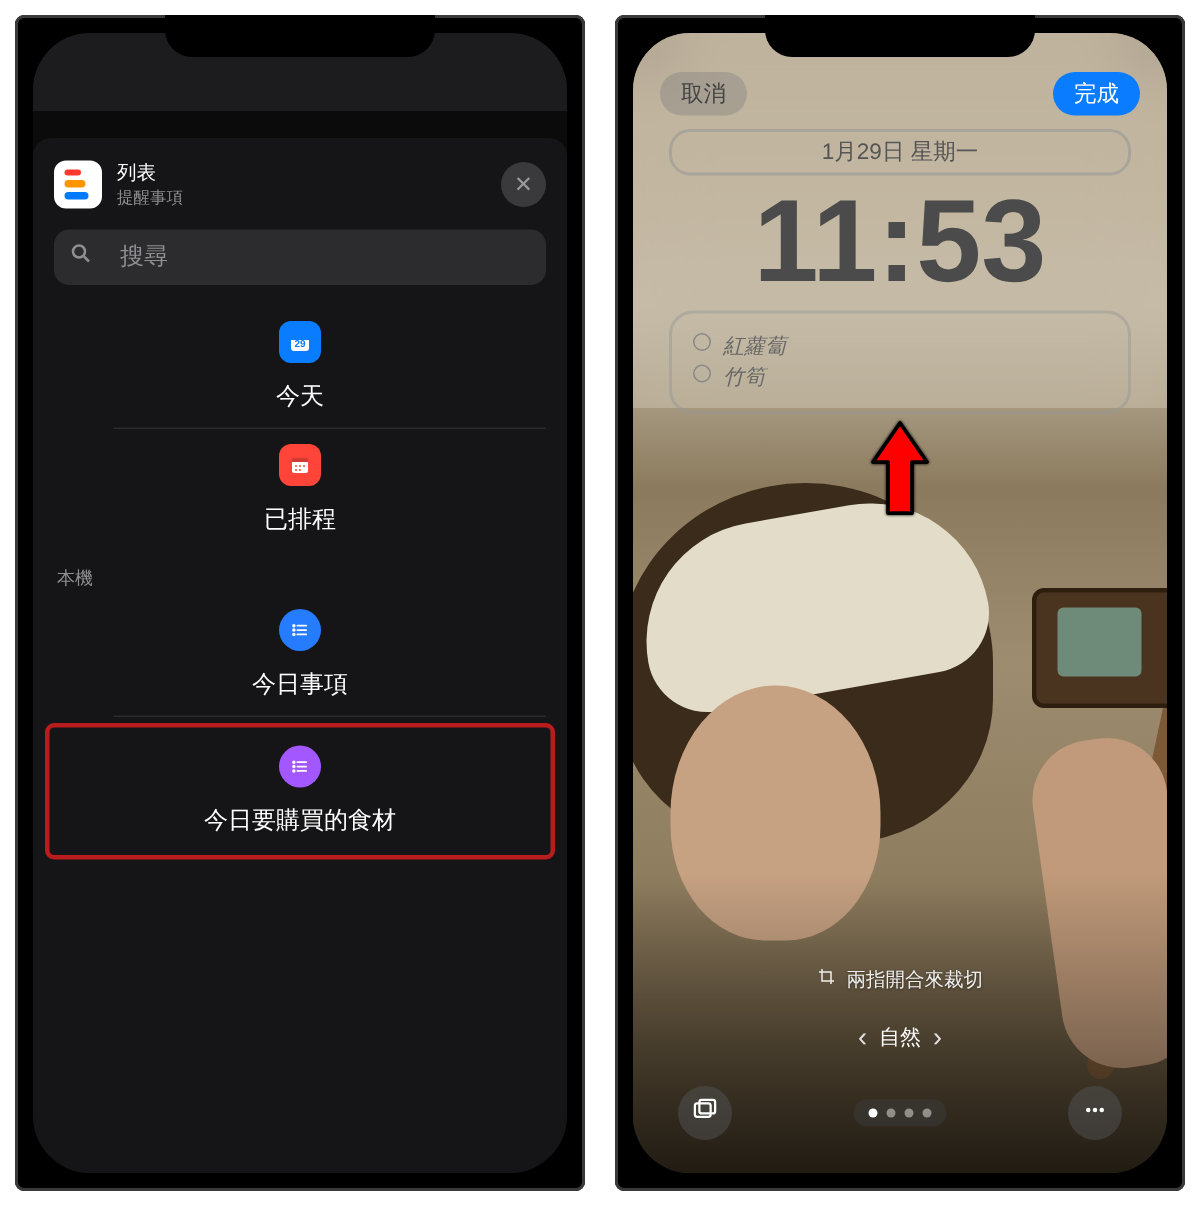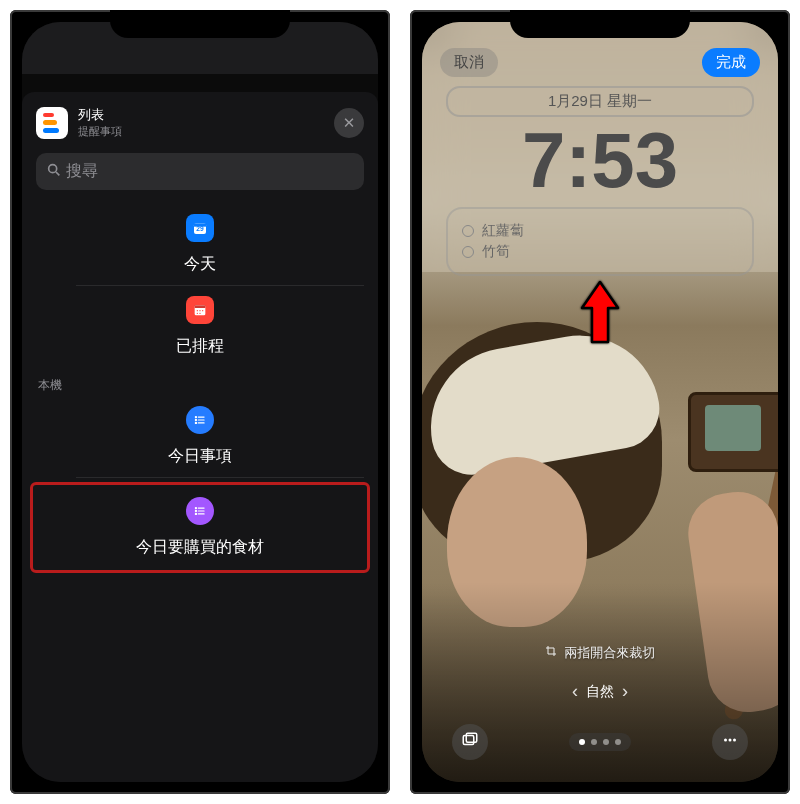--- a/index.html
+++ b/index.html
@@ -86,21 +86,21 @@
       background: #3a3a3c;
       display: flex; align-items: center; justify-content: center;
       color: #9a9a9e; font-size: 15px;
     }
     .search {
       background: #2c2c2e;
       border-radius: 10px;
       padding: 8px 10px;
       display: flex;
       align-items: center;
-      gap: 4px;
+      gap: 18px;
       color: #8e8e93;
       margin-bottom: 14px;
       font-size: 16px;
     }
     .row {
       display: flex;
       align-items: center;
       gap: 12px;
       padding: 10px 0;
       flex-direction: column;
@@ -173,21 +173,21 @@
       line-height: 1;
       margin-bottom: 8px;
     }
     .widget-box {
       border: 2px solid rgba(150,150,150,0.45);
       border-radius: 16px;
       padding: 10px 14px;
       font-size: 14px;
       color: #666;
     }
-    .todo-item { display: flex; align-items: center; gap: 8px; margin: 3px 0; }
+    .todo-item { display: flex; align-items: flex-start; gap: 8px; margin: 3px 0; font-style: italic; }
     .todo-circle {
       width: 12px; height: 12px; border: 1.5px solid #888; border-radius: 50%;
     }
     
     .red-arrow {
       position: absolute;
       top: 256px;
       left: 50%;
       transform: translateX(-50%);
       z-index: 15;
@@ -424,21 +424,21 @@
       <span>取消</span>
     </div>
     <div class="btn-pill btn-done">
       <span>完成</span>
     </div>
 
     <div class="date-time-stack">
       <div class="date-box">
         <span>1月29日 星期一</span>
       </div>
-      <div class="time-big">7:53</div>
+      <div class="time-big">11:53</div>
       <div class="widget-box">
         <div class="todo-item">
           <span class="todo-circle"></span>
           <span>紅蘿蔔</span>
         </div>
         <div class="todo-item">
           <span class="todo-circle"></span>
           <span>竹筍</span>
         </div>
       </div>

